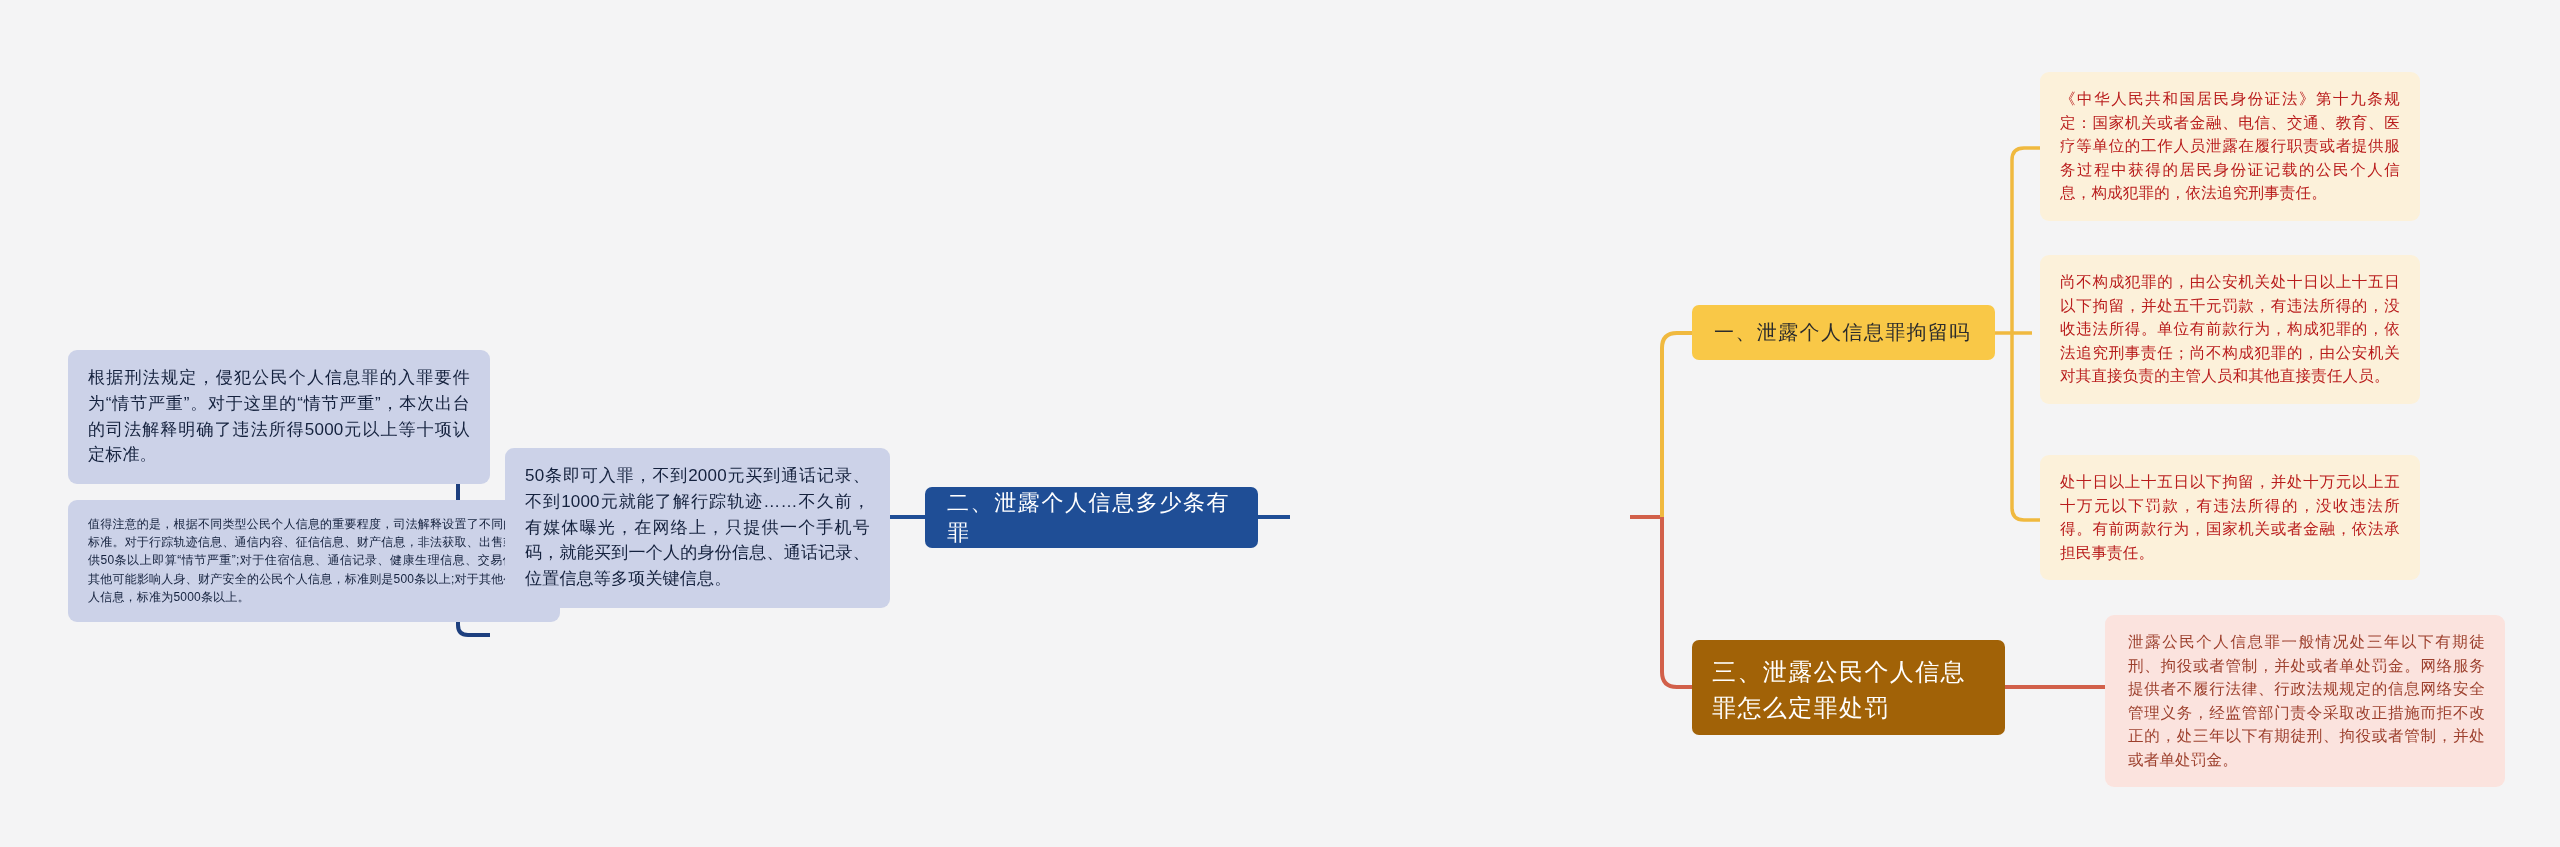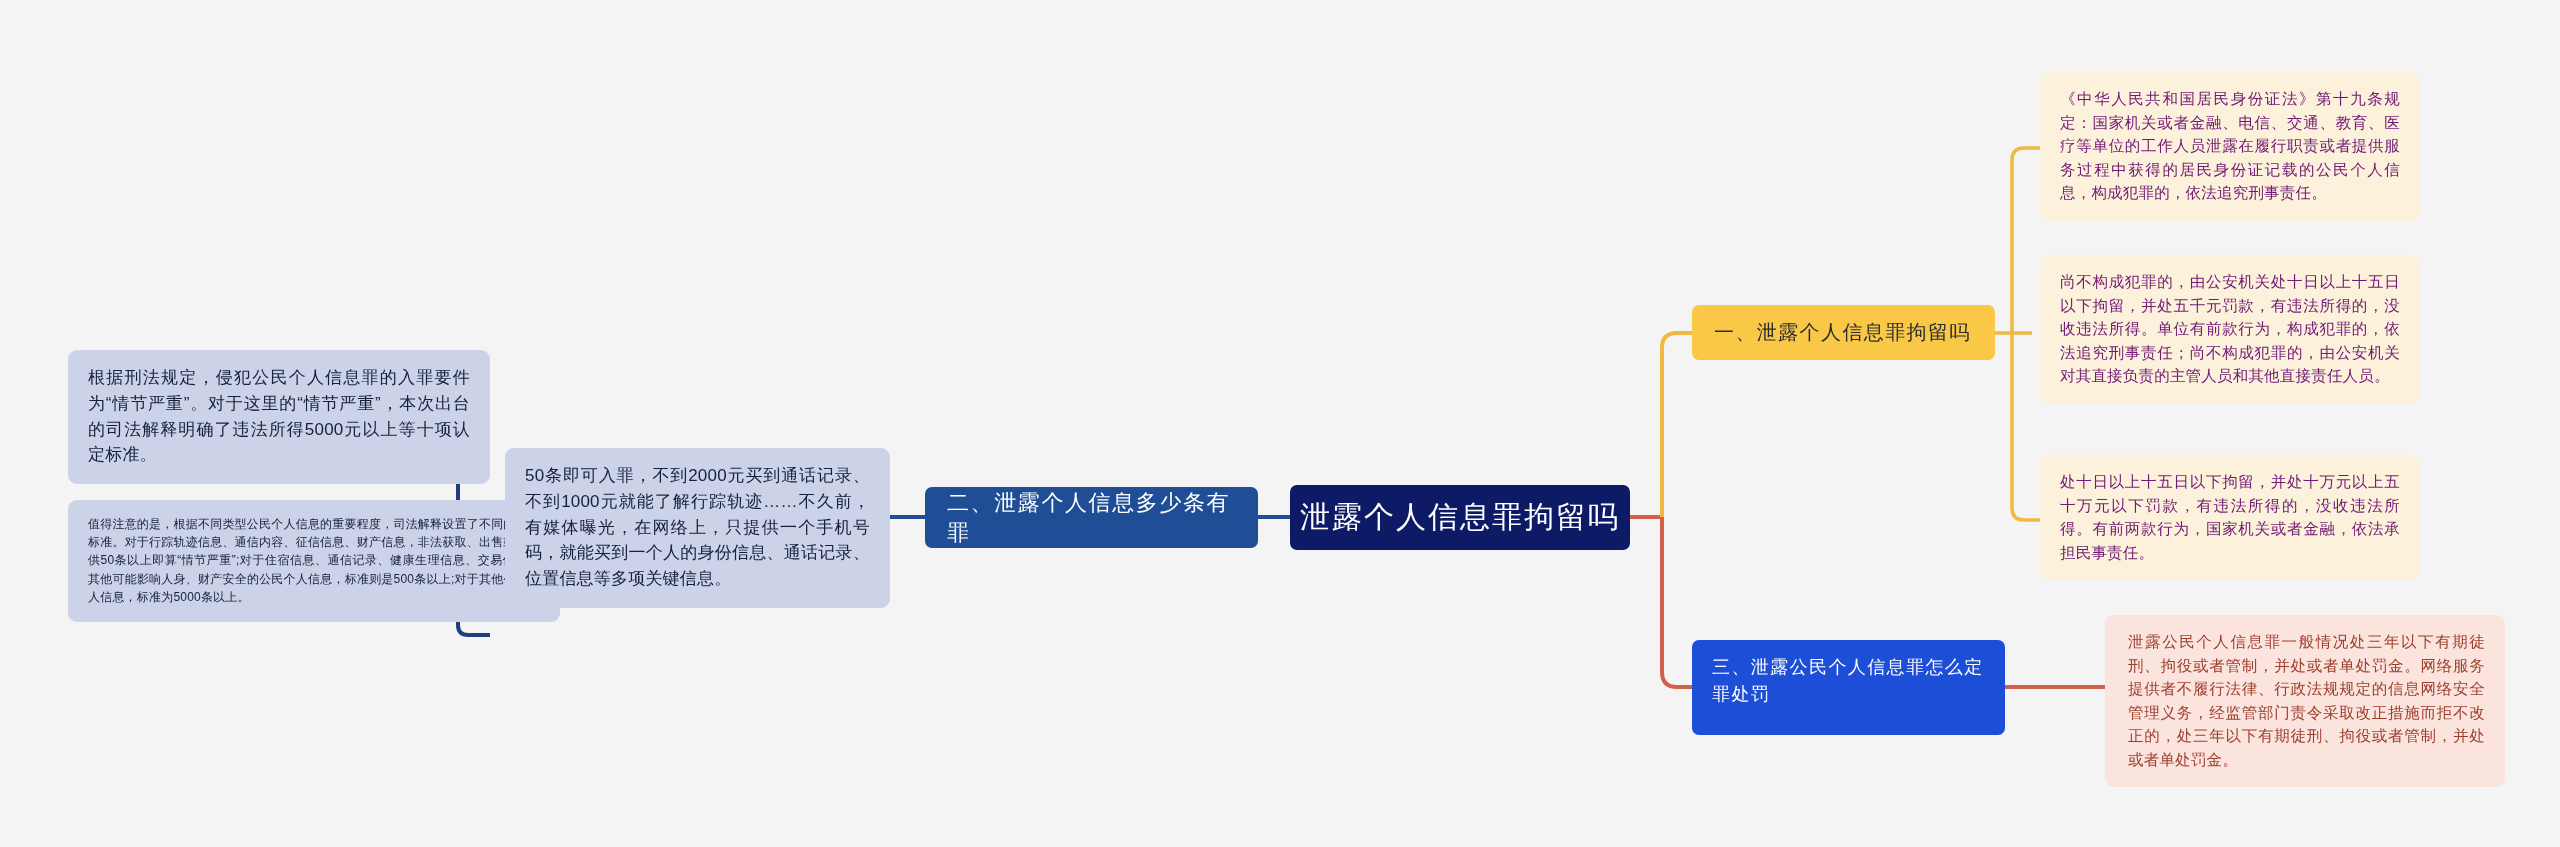--- a/index.html
+++ b/index.html
@@ -40,21 +40,21 @@
     text-align: justify;
     text-justify: inter-ideograph;
   }
   .leaf-blue {
     background: #ccd2e8;
     color: #14213d;
     border-radius: 9px;
   }
   .leaf-cream {
     background: #fcf1da;
-    color: #701a75;
+    color: #b91c1c;
   }
   .leaf-pink {
     background: #fbe3de;
     color: #9c3f2c;
   }
   
   .main {
     border-radius: 7px;
     color: #ffffff;
     font-weight: 500;
@@ -72,23 +72,23 @@
     letter-spacing: 1.6px;
     align-items: center;
   }
   .n-yellow {
     background: #f9c847;
     color: #2c2c2c;
     font-size: 20px;
     letter-spacing: 1.4px;
   }
   .n-red {
-    background: #1d4ed8;
+    background: #a16207;
     color: #ffffff;
-    font-size: 18px;
+    font-size: 24px;
     letter-spacing: 1.4px;
     line-height: 1.5;
     align-items: flex-start;
   }
   .pad-lr { padding: 0 22px; }
   .pad-box { padding: 15px 20px 16px 20px; display:block; }
   .pad-red { padding: 14px 20px 0 20px; }
 </style>
 </head>
 <body>
@@ -129,23 +129,20 @@
   </div>
 
   <div class="node leaf leaf-blue pad-box" style="left:505px; top:448px; width:385px; font-size:17px;">
     <span>50条即可入罪，不到2000元买到通话记录、不到1000元就能了解行踪轨迹……不久前，有媒体曝光，在网络上，只提供一个手机号码，就能买到一个人的身份信息、通话记录、位置信息等多项关键信息。</span>
   </div>
 
   <div class="node main n-blue2 pad-lr" style="left:925px; top:487px; width:333px; height:61px;">
     <span>二、泄露个人信息多少条有罪</span>
   </div>
 
-  <div class="node main n-center" style="left:1290px; top:485px; width:340px; height:65px;">
-    <span>泄露个人信息罪拘留吗</span>
-  </div>
 
   <div class="node main n-yellow pad-lr" style="left:1692px; top:305px; width:303px; height:55px;">
     <span>一、泄露个人信息罪拘留吗</span>
   </div>
 
   <div class="node main n-red pad-red" style="left:1692px; top:640px; width:313px; height:95px; display:block;">
     <span>三、泄露公民个人信息罪怎么定罪处罚</span>
   </div>
 
   <div class="node leaf leaf-cream pad-box" style="left:2040px; top:72px; width:380px; font-size:15.5px;">

